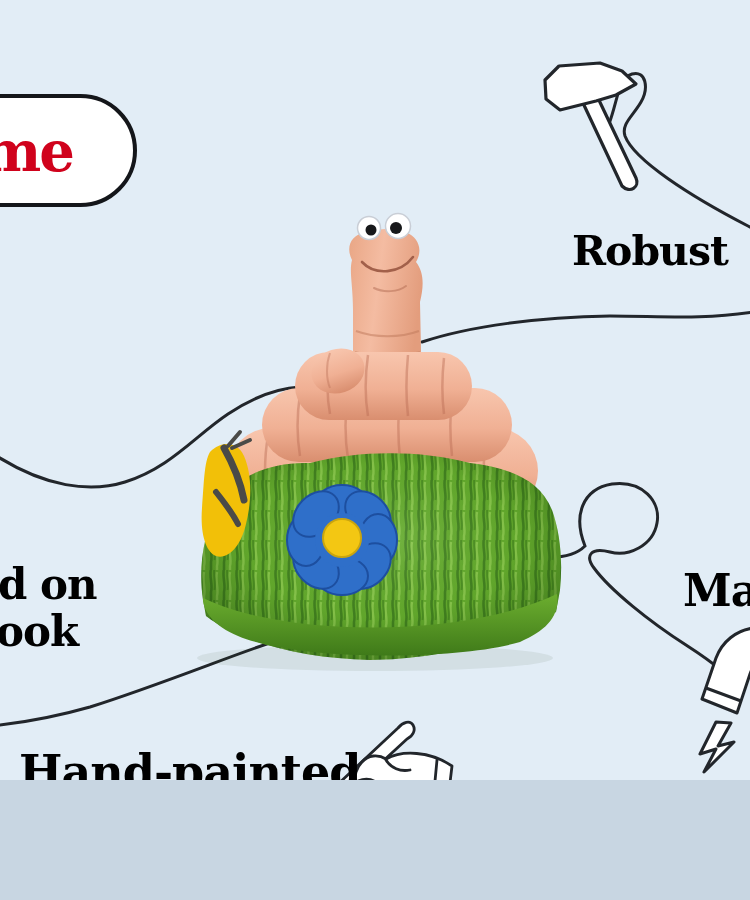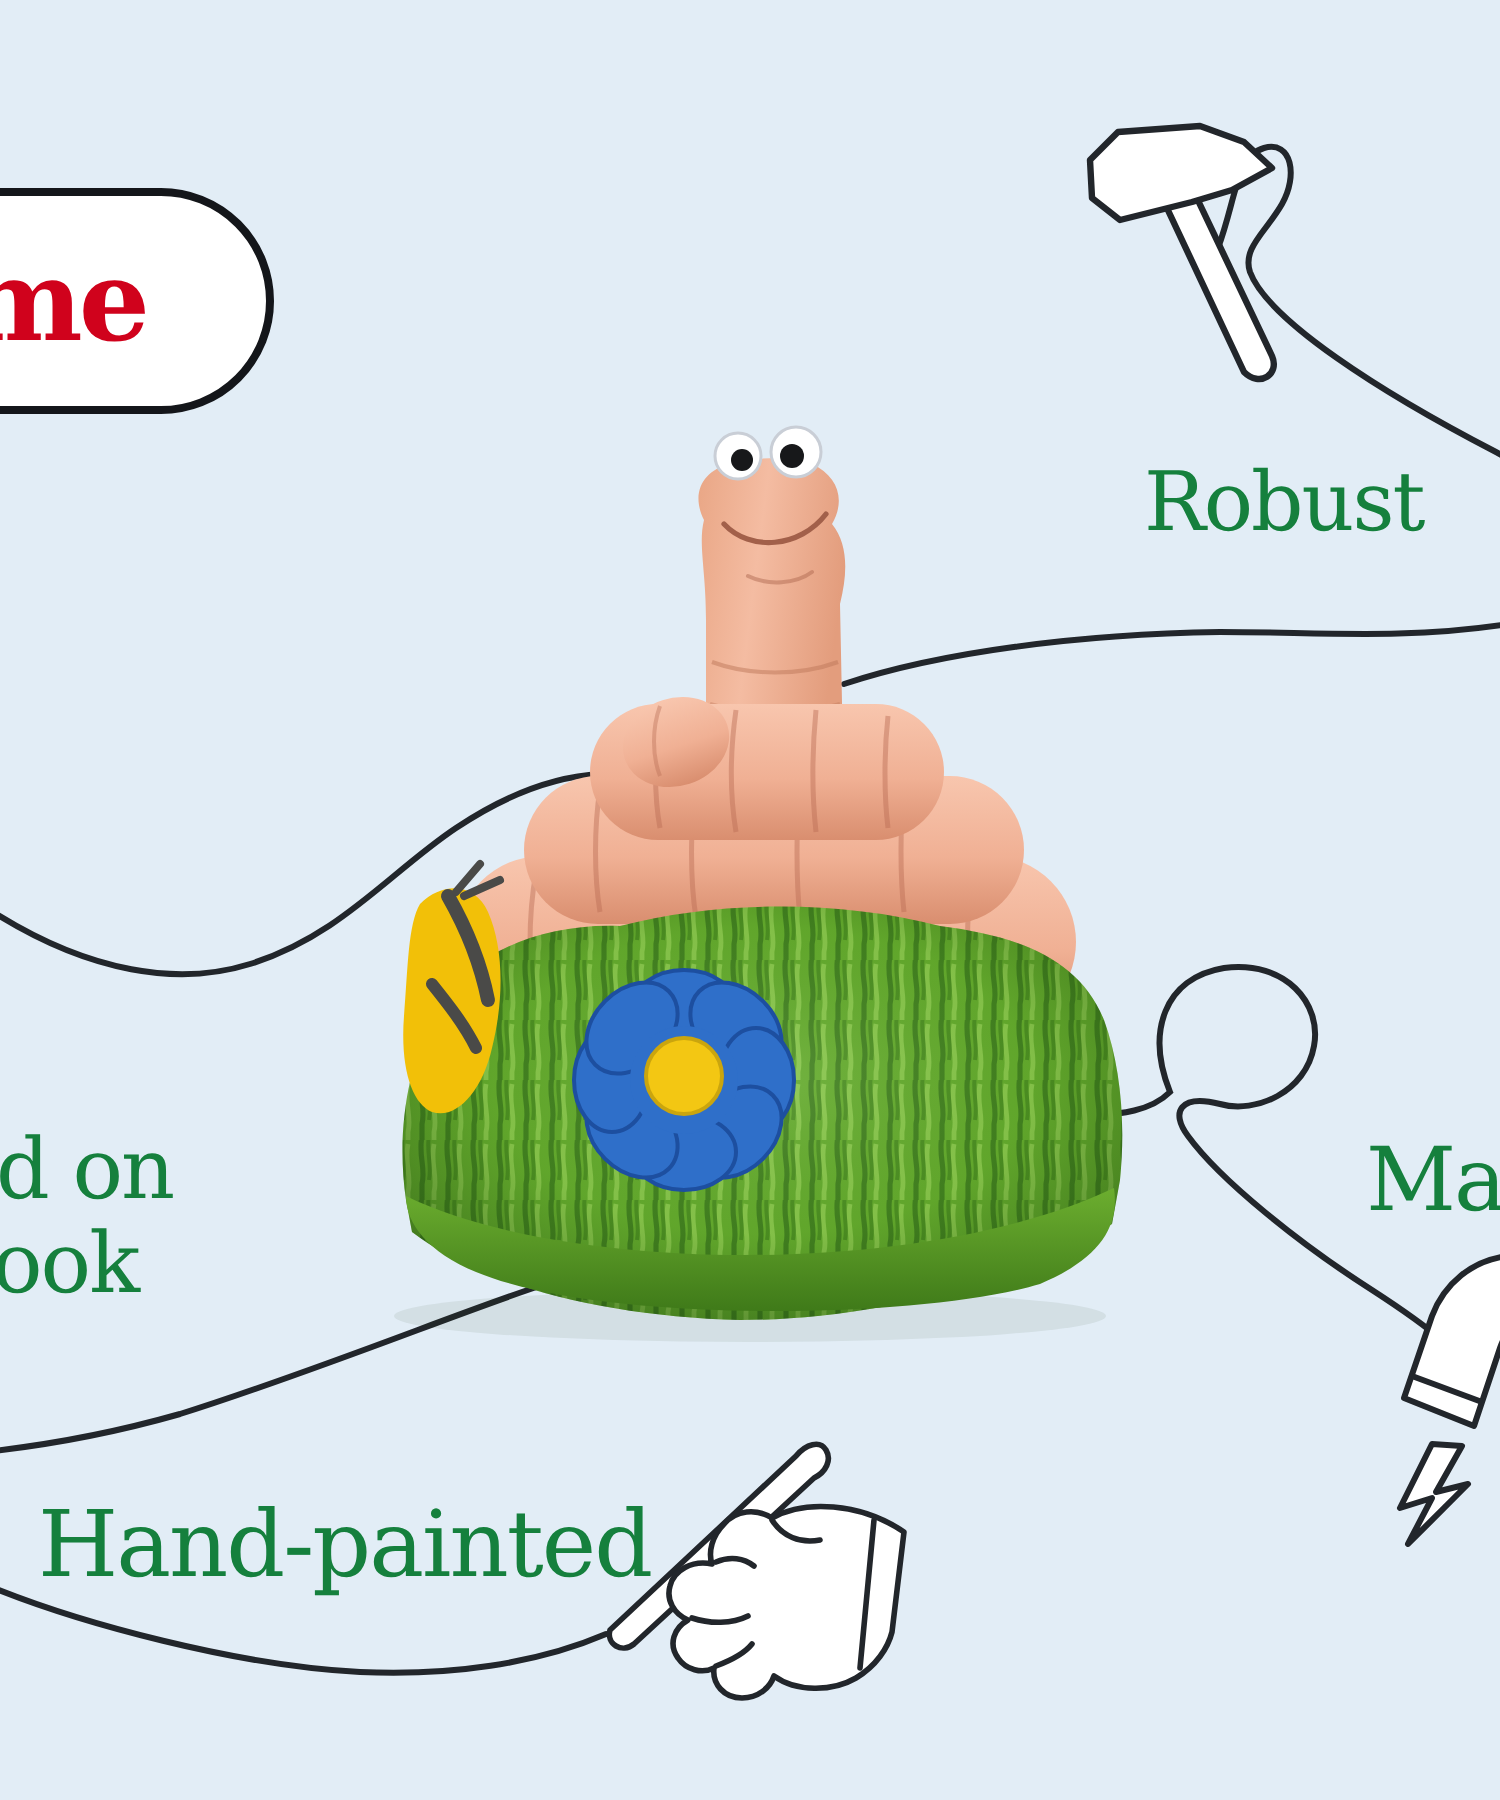--- a/index.html
+++ b/index.html
@@ -1,23 +1,23 @@
 <!DOCTYPE html>
 <html><head>
 <meta charset="utf-8">
 <style>
   html,body{margin:0;padding:0;background:#c8d6e2;}
   .stage{
-    position:relative;width:750px;height:900px;overflow:hidden;
+    position:relative;width:750px;height:780px;overflow:hidden;
     background:#e2edf6;
     font-family:"DejaVu Serif", serif;
   }
   .stage svg{position:absolute;left:0;top:0;}
   .label{
-    position:absolute;color:#15803d;font-weight:normal;line-height:1;
+    position:absolute;color:#000000;font-weight:bold;line-height:1;
     letter-spacing:-1px;white-space:nowrap;
   }
   .label-robust{left:572px;top:231px;font-size:41px;}
   .label-mag{left:683px;top:569px;font-size:44px;}
   .label-hand{left:19px;top:749px;font-size:46px;}
   .label-don{left:-2px;top:564px;font-size:42px;}
   .label-ook{left:-4px;top:611px;font-size:42px;}
   .bubble{
     position:absolute;left:-220px;top:94px;width:357px;height:113px;
     background:#ffffff;border:4px solid #14161a;border-radius:60px;

